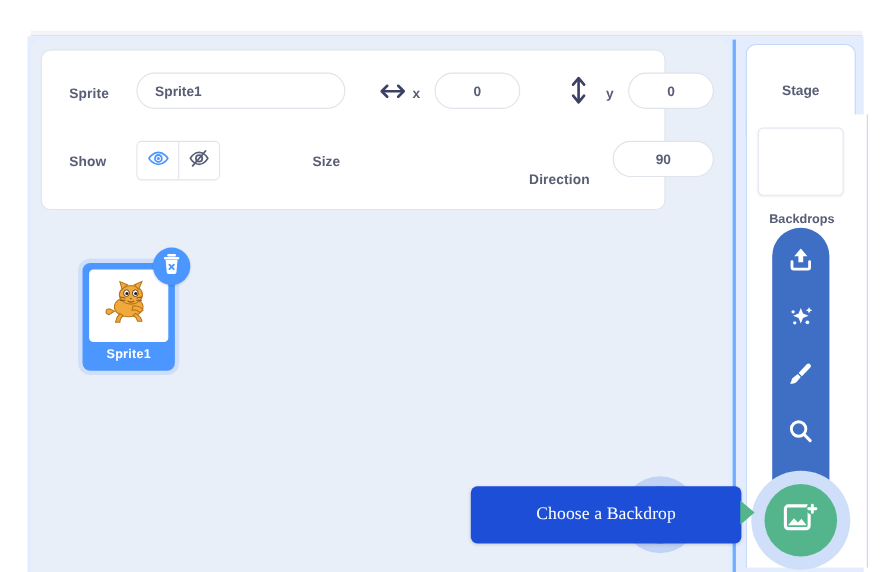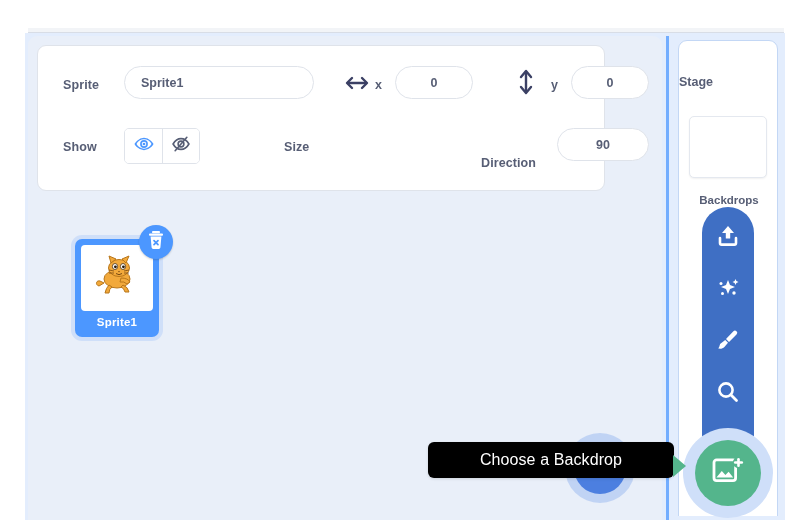--- a/index.html
+++ b/index.html
@@ -90,27 +90,27 @@
 
   
   .stage-pane {
     position: absolute; left: 671px; top: 36px; width: 114px; height: 484px;
     background: #e3edfd;
   }
   .stage-card {
     position: absolute; left: 7px; top: 4px; width: 100px; height: 84px;
     background: #ffffff; border: 1px solid #c3d7f5;
     border-radius: 9px 9px 0 0;
-    display: flex; align-items: center; 
+    display: flex; align-items: center; justify-content: center;
   }
   .stage-title {
     font-size: 12.5px; font-weight: bold; color: #575e75;
   }
   .stage-body {
-    position: absolute; left: 7px; top: 68px; width: 100px; height: 412px;
+    position: absolute; left: 7px; top: 68px; width: 111px; height: 412px;
     background: #ffffff; border-left: 1px solid #c3d7f5;
     border-right: 1px solid #c3d7f5;
   }
   .stage-thumb {
     position: absolute; left: 10px; top: 12px; width: 78px; height: 62px;
     background: #ffffff; border: 1px solid #e4e8ef; border-radius: 5px;
     box-shadow: 0 1px 2px rgba(0,0,0,.06);
   }
   .backdrops-label {
     position: absolute; left: 0; top: 90px; width: 100px;
@@ -141,24 +141,25 @@
     position: absolute; left: 565px; top: 433px; width: 70px; height: 70px;
     border-radius: 50%; background: #b9cef3; opacity: .85; z-index: 20;
   }
   .click-dot {
     position: absolute; left: 574px; top: 442px; width: 52px; height: 52px;
     border-radius: 50%; background: #4c7fe0; z-index: 21;
   }
 
   
   .tooltip {
-    position: absolute; left: 428px; top: 442px; width: 246px; height: 36px;
-    background: #000000; border-radius: 6px; z-index: 40;
+    position: absolute; left: 428px; top: 442px; width: 246px; height: 52px;
+    background: #1d4ed8; border-radius: 6px; z-index: 40;
     display: flex; align-items: center; justify-content: center;
     box-shadow: 0 1px 3px rgba(0,0,0,.12);
+    font-family: Liberation Serif, serif;
   }
   .tooltip-text {
     color: #ffffff; font-size: 16px; letter-spacing: .1px;
   }
   .tooltip-arrow {
     position: absolute; left: 673px; top: 455px; z-index: 40;
     width: 0; height: 0;
     border-top: 11px solid transparent;
     border-bottom: 11px solid transparent;
     border-left: 13px solid #54b58c;

